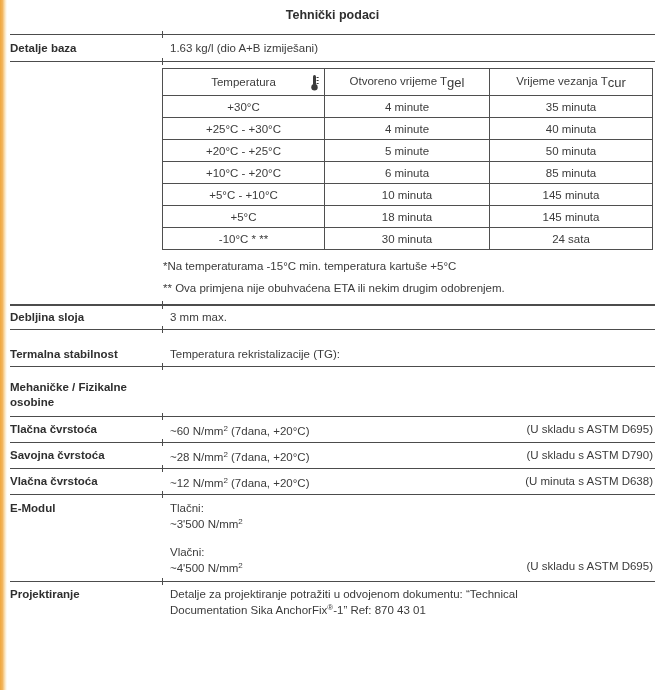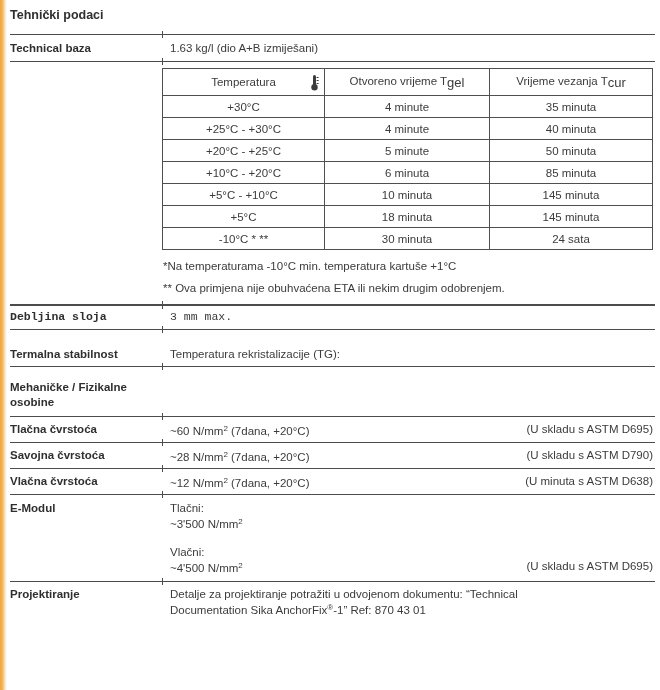--- a/index.html
+++ b/index.html
@@ -5,32 +5,32 @@
   html, body { margin:0; padding:0; }
   body {
     width:660px; height:690px; background:#ffffff; position:relative; overflow:hidden;
     font-family:"Liberation Sans", sans-serif; color:#3b3b3b; font-size:11.5px; line-height:14px;
     -webkit-font-smoothing:antialiased;
   }
   .stripe { position:absolute; left:0; top:0; width:7px; height:690px;
     background:linear-gradient(90deg,#efa63c 0%,#f2b55e 35%,#fbe7c3 72%,#ffffff 100%); }
   .content { position:absolute; left:10px; top:8px; width:645px; }
 
-  .doc-title { font-weight:bold; font-size:12.5px; line-height:15px; color:#2f2f2f; }
+  .doc-title { font-weight:bold; font-size:12.5px; line-height:15px; color:#2f2f2f;text-align:center; }
 
   .rule { position:relative; height:0; border-top:1px solid #4c4c4c; }
   .rule.tick::after { content:""; position:absolute; left:152px; top:-4px; width:1px; height:7px; background:#4c4c4c; }
   .rule.m-top11 { margin-top:11px; }
 
   .row { display:flex; align-items:flex-start; }
   .row .lbl { width:152px; flex-shrink:0; font-weight:bold; color:#2f2f2f; }
   .row .val { flex:1; padding-left:8px; }
   .pad6 { padding:6px 0; }
   .pad5 { padding:5px 0 6px 0; }
-  .pad4 { padding:4px 0 5px 0;font-family:Liberation Mono, monospace; }
+  .pad4 { padding:4px 0 5px 0; }
 
   .brzina { padding-top:7px; }
 
   table.cure { border-collapse:collapse; margin:6px 0 0 152px; table-layout:fixed; }
   table.cure th, table.cure td {
     border:1px solid #4f4f4f; text-align:center; vertical-align:middle;
     font-weight:normal; font-size:11.5px; color:#3b3b3b; padding:0;
   }
   table.cure th { height:26px; position:relative; }
   table.cure td { height:21px; }
@@ -69,21 +69,21 @@
 
 <div class="stripe"></div>
 
 <div class="content">
 
   <div class="doc-title">Tehnički podaci</div>
 
   <div class="rule tick m-top11"></div>
 
   <div class="row pad6">
-    <div class="lbl">Technical baza</div>
+    <div class="lbl">Detalje baza</div>
     <div class="val">1.63 kg/l (dio A+B izmiješani)</div>
   </div>
 
   <div class="rule tick"></div>
 
 
   <table class="cure">
     <thead>
       <tr>
         <th class="c1">
@@ -138,21 +138,21 @@
         <td>145 minuta</td>
       </tr>
       <tr>
         <td>-10°C * **</td>
         <td>30 minuta</td>
         <td>24 sata</td>
       </tr>
     </tbody>
   </table>
 
-  <div class="footnote fn1">*Na temperaturama -10°C min. temperatura kartuše +1°C</div>
+  <div class="footnote fn1">*Na temperaturama -15°C min. temperatura kartuše +5°C</div>
   <div class="footnote fn2">** Ova primjena nije obuhvaćena ETA ili nekim drugim odobrenjem.</div>
 
   <div class="rule tick after-fn"></div>
 
 
   <div class="rule tick"></div>
 
   <div class="row pad4">
     <div class="lbl">Debljina sloja</div>
     <div class="val">3 mm max.</div>

